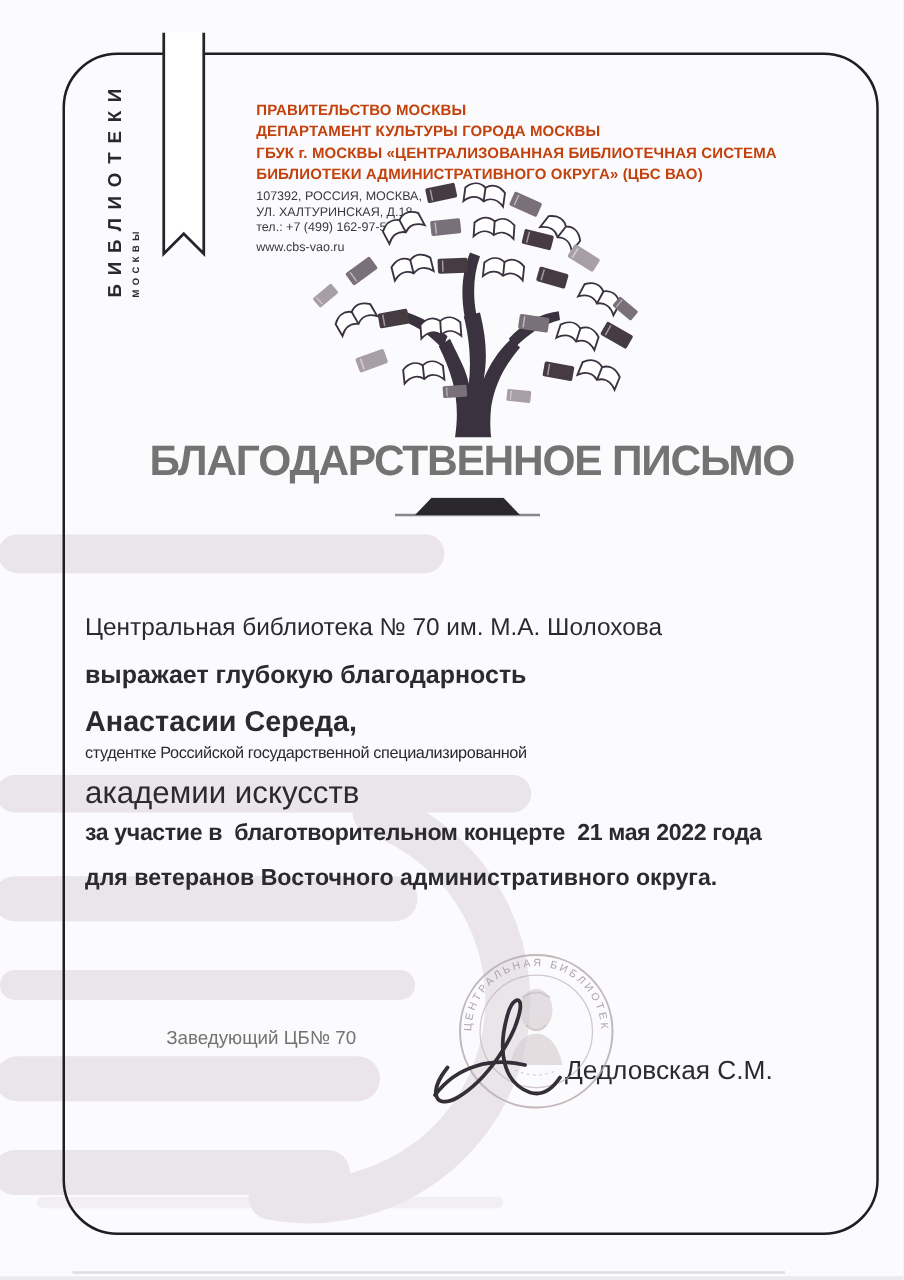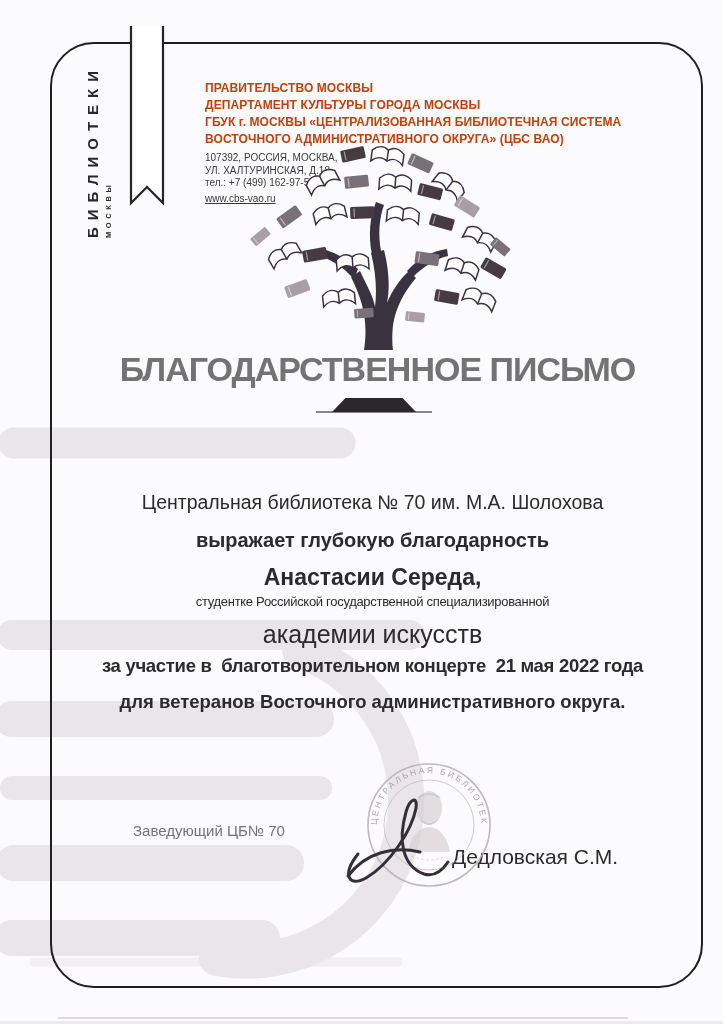--- a/index.html
+++ b/index.html
@@ -22,37 +22,37 @@
   .side-logo .big{font-size:15px; font-weight:600; letter-spacing:7px; color:#2a282d;}
   .side-logo .small{font-size:7.5px; font-weight:600; letter-spacing:3.6px; color:#2a282d; margin-top:3px;}
   .org-block{
     position:absolute; left:205px; top:80px; font-size:12px; font-weight:700;
     line-height:17px; color:#c2410c; letter-spacing:0.1px; white-space:nowrap;
   }
   .contact-block{
     position:absolute; left:205px; top:152px; font-size:10px; font-weight:500;
     line-height:12.5px; color:#3a383c; white-space:nowrap;
   }
-  .contact-block .www{margin-top:3px;text-decoration:underline;}
+  .contact-block .www{margin-top:3px;}
   .tree{position:absolute; left:240px; top:143px;}
   .title{
     position:absolute; left:50px; top:350px; width:655px; text-align:center;
     font-size:34px; font-weight:800; letter-spacing:-1px; color:#737373;
     white-space:nowrap;
   }
   .divider{
     position:absolute; left:332px; top:398px; width:84px; height:14px;
     background:#2a282c; clip-path:polygon(16% 0, 84% 0, 100% 100%, 0 100%);
   }
   .divider-base{
     position:absolute; left:316px; top:411px; width:116px; height:2px;
     background:#2a282c; opacity:.55;
   }
   .line{
-    position:absolute; left:45px; width:655px; text-align:center;
+    position:absolute; left:68px; width:655px; 
     white-space:pre-wrap; color:#2b2a2e;
   }
   .l-from{top:491px; font-size:19.5px;}
   .l-expresses{top:529px; font-size:20px; font-weight:700;}
   .l-recipient{top:564px; font-size:23px; font-weight:700;}
   .l-desc1{top:594px; font-size:13px; letter-spacing:-0.3px;}
   .l-desc2{top:620px; font-size:25px;}
   .l-reason1{top:655px; font-size:18.5px; font-weight:700; letter-spacing:-0.3px;}
   .l-reason2{top:691px; font-size:18.5px; font-weight:700;}
   .l-wish{top:753px; font-size:20px;}
@@ -89,21 +89,21 @@
 
   <div class="side-logo">
     <div class="big">БИБЛИОТЕКИ</div>
     <div class="small">МОСКВЫ</div>
   </div>
 
   <div class="org-block">
     <div>ПРАВИТЕЛЬСТВО МОСКВЫ</div>
     <div>ДЕПАРТАМЕНТ КУЛЬТУРЫ ГОРОДА МОСКВЫ</div>
     <div>ГБУК г. МОСКВЫ «ЦЕНТРАЛИЗОВАННАЯ БИБЛИОТЕЧНАЯ СИСТЕМА</div>
-    <div>ВОСТОЧНОГО АДМИНИСТРАТИВНОГО ОКРУГА» (ЦБС ВАО)</div>
+    <div>БИБЛИОТЕКИ АДМИНИСТРАТИВНОГО ОКРУГА» (ЦБС ВАО)</div>
   </div>
 
   <div class="contact-block">
     <div>107392, РОССИЯ, МОСКВА,</div>
     <div>УЛ. ХАЛТУРИНСКАЯ, Д.18</div>
     <div>тел.: +7 (499) 162-97-57</div>
     <div class="www">www.cbs-vao.ru</div>
   </div>
 
   <svg class="tree" width="285" height="207" viewBox="0 0 285 207">

